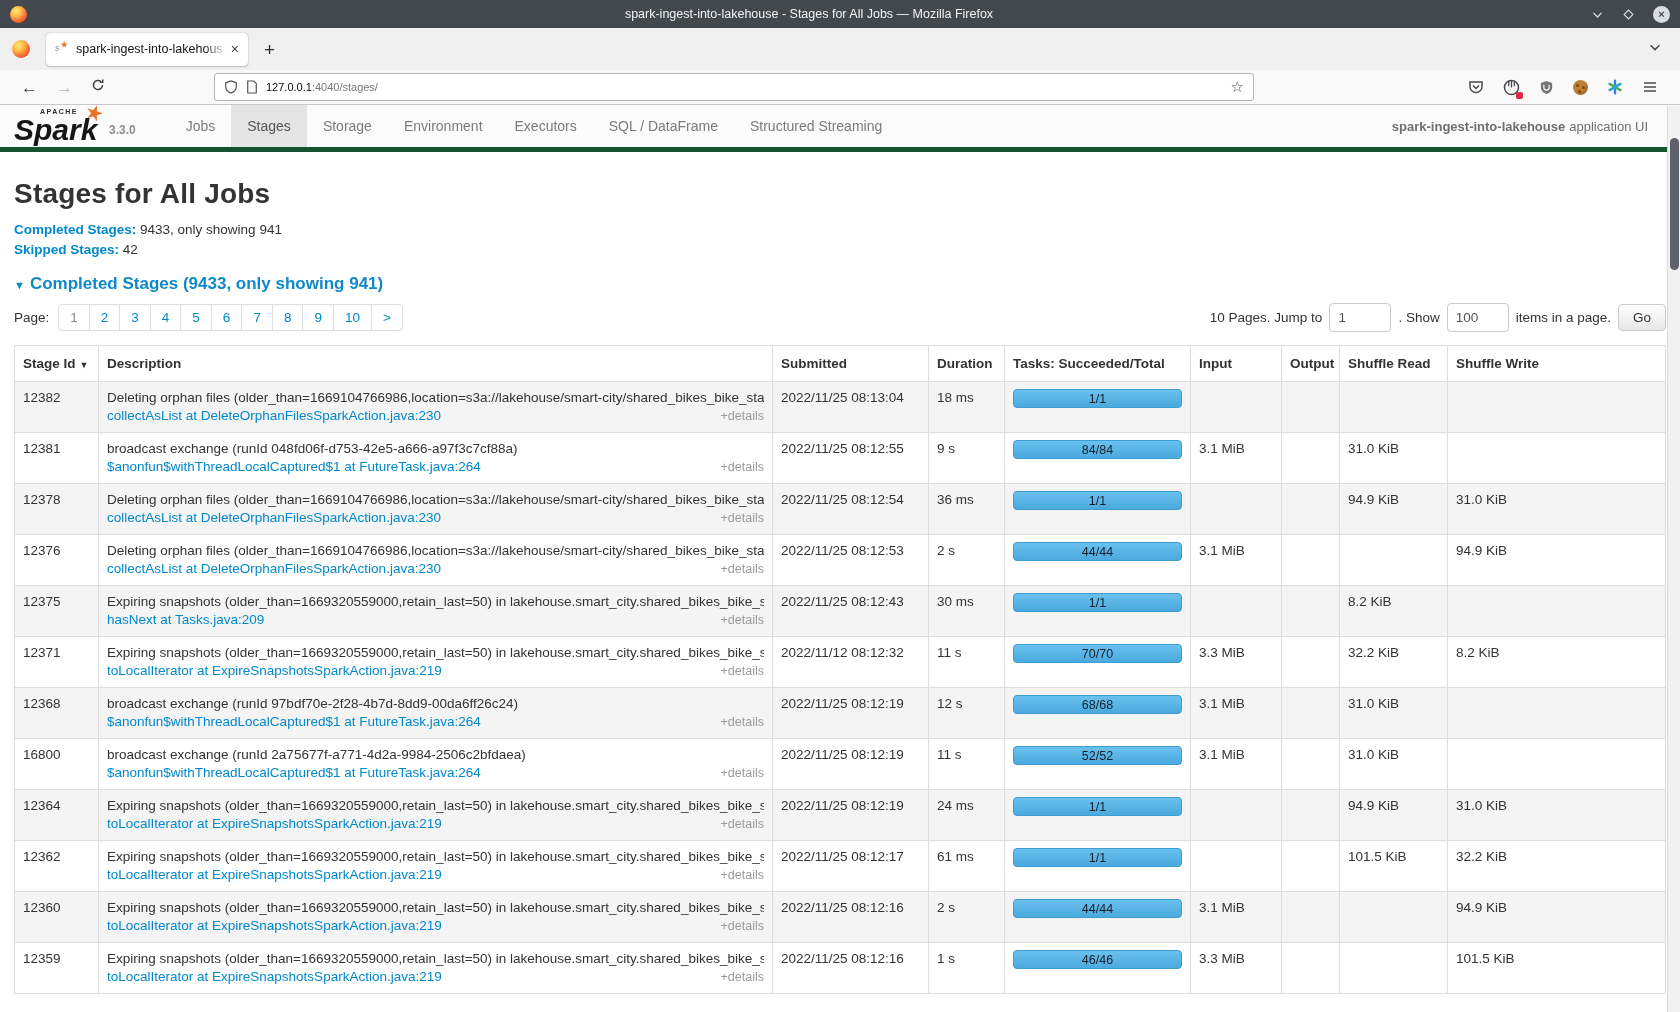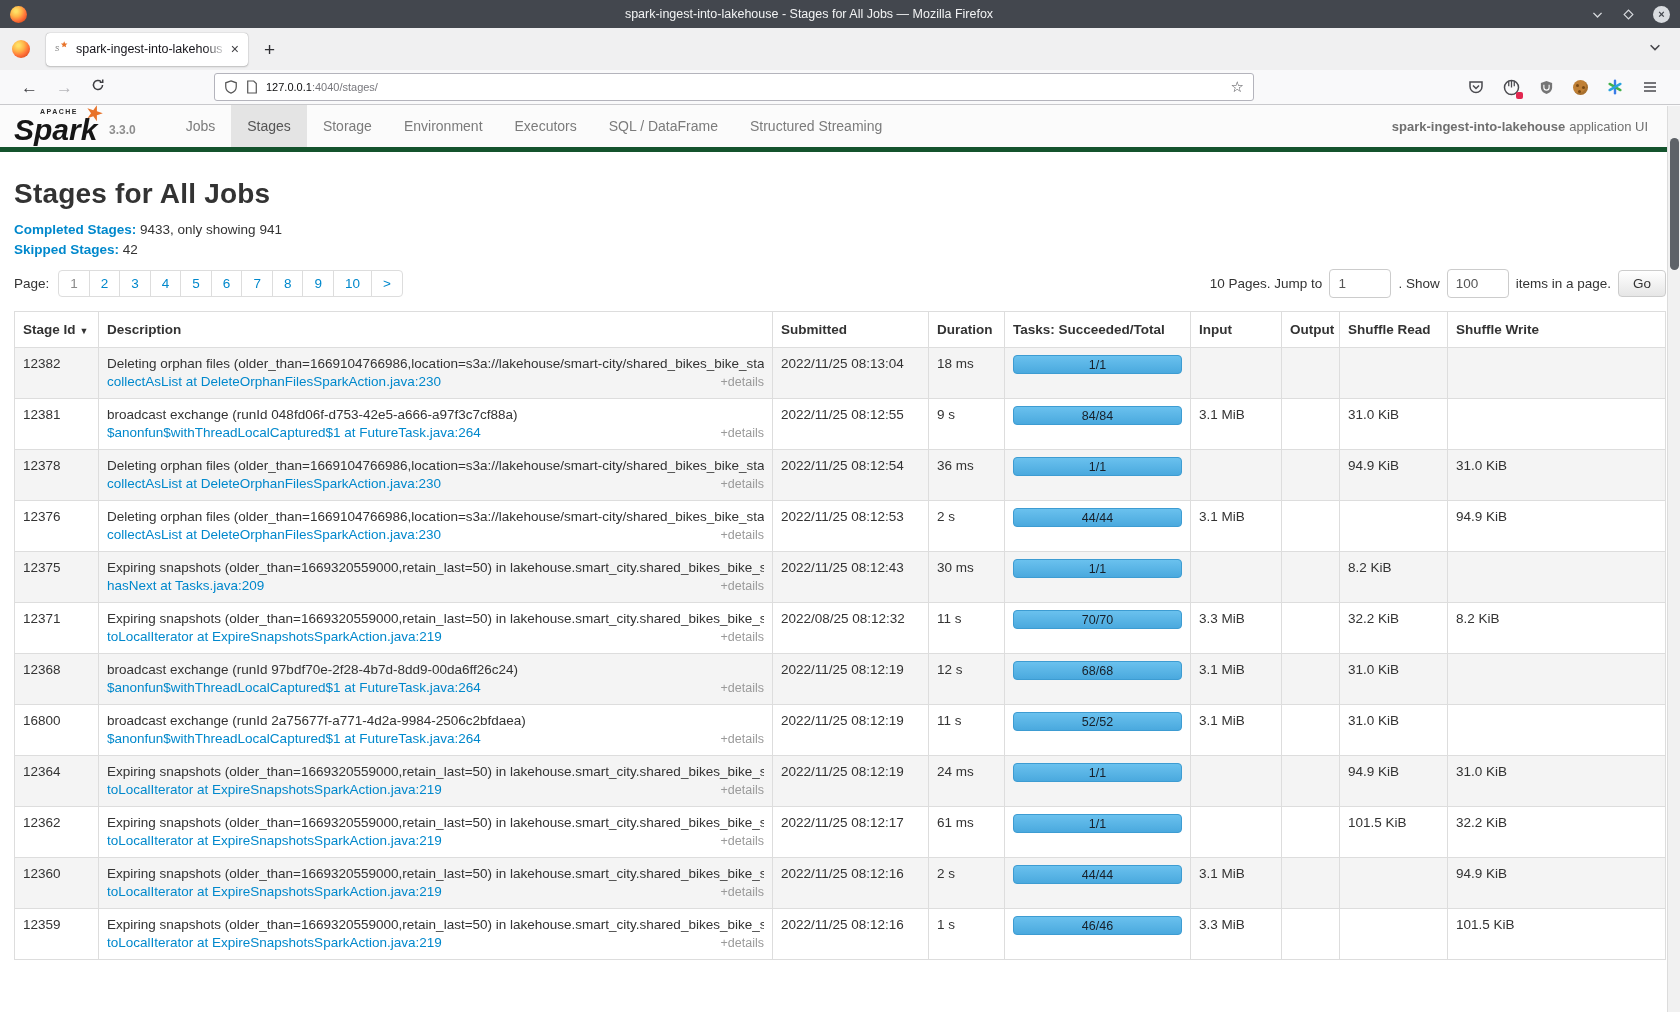--- a/index.html
+++ b/index.html
@@ -255,20 +255,23 @@
 
     <div class="stat-line">
       <span class="stat-label">Completed Stages:</span>
       <span>9433, only showing 941</span>
     </div>
     <div class="stat-line">
       <span class="stat-label">Skipped Stages:</span>
       <span>42</span>
     </div>
 
+    <div class="section-head">
+      <span class="section-arrow">▼</span><span>Completed Stages (9433, only showing 941)</span>
+    </div>
 
     <div class="pag-row">
       <div class="pag-left">
         <span>Page:</span>
         <span class="page-btns">
             <a href="#" class="page-btn current">1</a>
             <a href="#" class="page-btn">2</a>
             <a href="#" class="page-btn">3</a>
             <a href="#" class="page-btn">4</a>
             <a href="#" class="page-btn">5</a>
@@ -428,21 +431,21 @@
 
   <tr>
     <td>12371</td>
     <td>
       <div class="desc1">Expiring snapshots (older_than=1669320559000,retain_last=50) in lakehouse.smart_city.shared_bikes_bike_sta...</div>
       <div class="desc2">
         <a href="#" class="stage-link">toLocalIterator at ExpireSnapshotsSparkAction.java:219</a>
         <span class="details">+details</span>
       </div>
     </td>
-    <td>2022/08/25 08:12:32</td>
+    <td>2022/11/12 08:12:32</td>
     <td>11 s</td>
     <td>
       <div class="progress">
                 <span>70/70</span>
               </div>
     </td>
     <td>3.3 MiB</td>
     <td></td>
     <td>32.2 KiB</td>
     <td>8.2 KiB</td>

